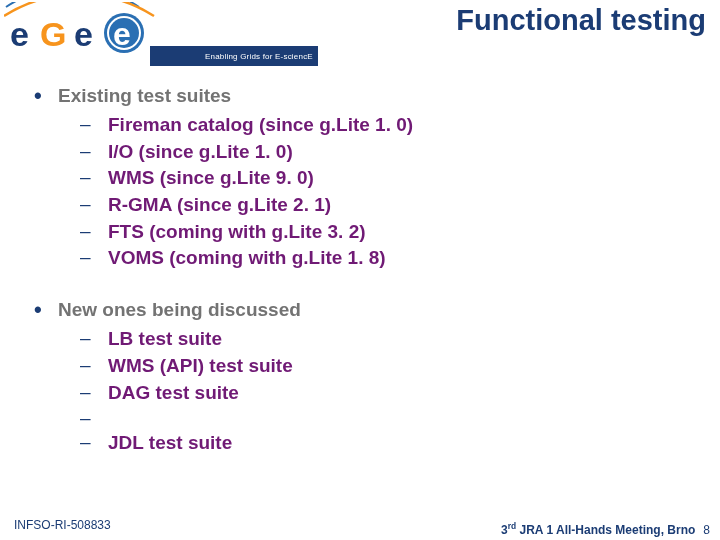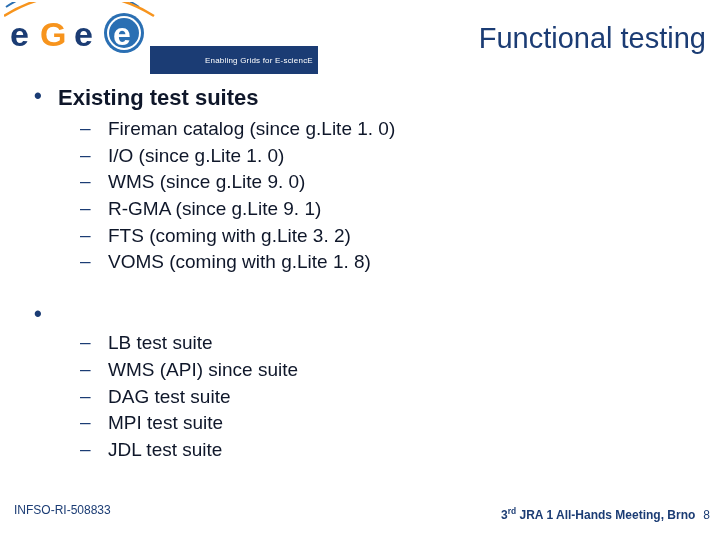--- a/index.html
+++ b/index.html
@@ -2,36 +2,36 @@
 <html><head>
 <meta charset="utf-8">
 <style>
   * { box-sizing: border-box; margin: 0; padding: 0; }
   html, body { width: 720px; height: 540px; font-family: Arial, Helvetica, sans-serif; background: #fff; color: #000; }
   .slide { width: 720px; height: 540px; position: relative; overflow: hidden; }
 
   
   .header { position: relative; height: 72px; }
   .logo { position: absolute; left: 4px; top: 2px; width: 190px; height: 56px; }
-  .dark-strip { position: absolute; left: 150px; top: 46px; width: 168px; height: 28px; background: #1b3c74; display: flex; align-items: center; padding-left: 55px; }
+  .dark-strip { position: absolute; left: 150px; top: 46px; width: 168px; height: 20px; background: #1b3c74; display: flex; align-items: center; padding-left: 55px; }
   .dark-strip span { color: #fff; font-size: 8px; letter-spacing: 0.2px; }
-  .title { position: absolute; right: 14px; top: 22px; font-size: 29px; font-weight: 400; color: #1b3c74; }
+  .title { position: absolute; right: 14px; top: 4px; font-size: 29px; font-weight: 700; color: #1b3c74; }
 
   
   .body { position: absolute; left: 34px; top: 85px; right: 20px; }
   .top-item { display: flex; align-items: flex-start; margin-bottom: 6px; }
   .top-bullet { width: 24px; font-size: 22px; line-height: 22px; color: #1b3c74; font-weight: 700; }
-  .top-text { font-size: 22px; font-weight: 700; color: #0f172a; }
+  .top-text { font-size: 19px; font-weight: 700; color: #737373; }
   .sub-list { margin-left: 46px; margin-top: 4px; margin-bottom: 28px; }
   .sub-item { display: flex; align-items: flex-start; margin-bottom: 2px; }
   .sub-dash { width: 28px; font-size: 19px; color: #1b3c74; }
-  .sub-text { font-size: 19px; color: #0f172a; line-height: 1.3; }
+  .sub-text { font-size: 19px; color: #701a75; line-height: 1.3; font-weight: bold; }
 
   
-  .footer { position: absolute; left: 0; right: 0; bottom: 19px; height: 22px; display: flex; justify-content: space-between; align-items: center; padding: 0 10px 0 14px; }
+  .footer { position: absolute; left: 0; right: 0; bottom: 4px; height: 22px; display: flex; justify-content: space-between; align-items: center; padding: 0 10px 0 14px; }
   .footer-left { font-size: 12px; color: #1b3c74; }
   .footer-right { font-size: 12px; color: #1b3c74; display: flex; align-items: baseline; gap: 8px; margin-top: 8px; }
   .footer-page { color: #1b3c74; }
   sup { font-size: 0.7em; }
 </style>
 </head>
 <body>
 
 <div class="slide">
 
@@ -70,51 +70,51 @@
       <div class="sub-item">
           <div class="sub-dash">–</div>
           <div class="sub-text">I/O (since g.Lite 1. 0)</div>
         </div>
       <div class="sub-item">
           <div class="sub-dash">–</div>
           <div class="sub-text">WMS (since g.Lite 9. 0)</div>
         </div>
       <div class="sub-item">
           <div class="sub-dash">–</div>
-          <div class="sub-text">R-GMA (since g.Lite 9. 1)</div>
+          <div class="sub-text">R-GMA (since g.Lite 2. 1)</div>
         </div>
       <div class="sub-item">
           <div class="sub-dash">–</div>
           <div class="sub-text">FTS (coming with g.Lite 3. 2)</div>
         </div>
       <div class="sub-item">
           <div class="sub-dash">–</div>
           <div class="sub-text">VOMS (coming with g.Lite 1. 8)</div>
         </div>
     </div>
 
     <div class="top-item">
       <div class="top-bullet">•</div>
+      <div class="top-text">New ones being discussed</div>
     </div>
     <div class="sub-list">
       <div class="sub-item">
           <div class="sub-dash">–</div>
           <div class="sub-text">LB test suite</div>
         </div>
       <div class="sub-item">
           <div class="sub-dash">–</div>
-          <div class="sub-text">WMS (API) since suite</div>
+          <div class="sub-text">WMS (API) test suite</div>
         </div>
       <div class="sub-item">
           <div class="sub-dash">–</div>
           <div class="sub-text">DAG test suite</div>
         </div>
       <div class="sub-item">
           <div class="sub-dash">–</div>
-          <div class="sub-text">MPI test suite</div>
         </div>
       <div class="sub-item">
           <div class="sub-dash">–</div>
           <div class="sub-text">JDL test suite</div>
         </div>
     </div>
 
   </div>
 
   <div class="footer">

